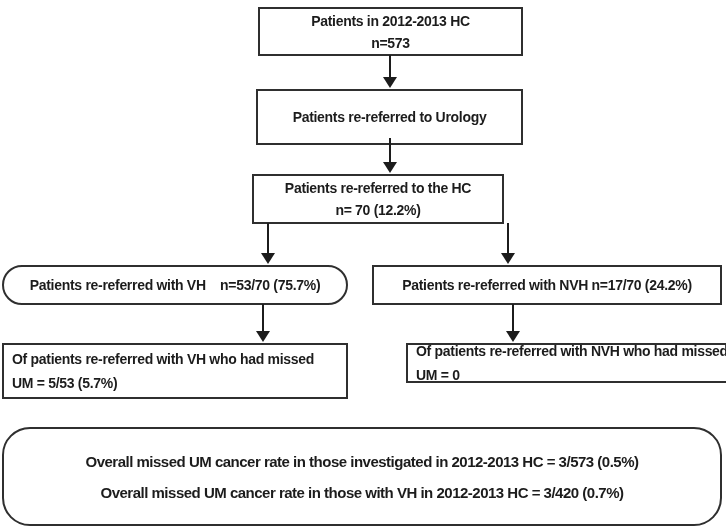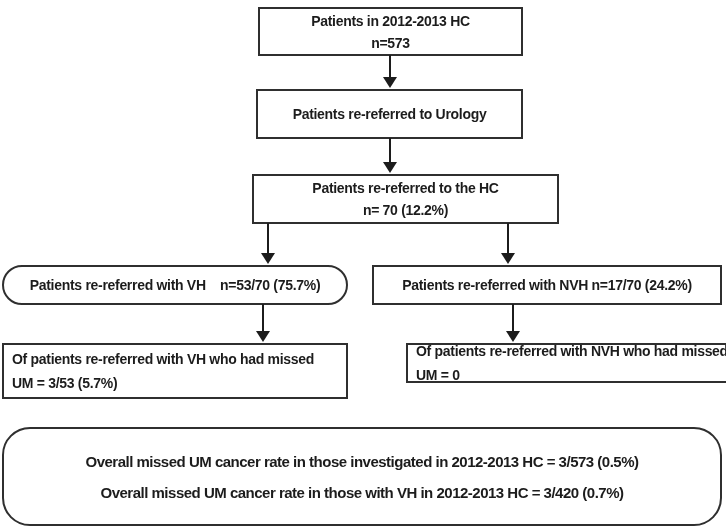--- a/index.html
+++ b/index.html
@@ -61,22 +61,22 @@
   }
   .arrow .head {
     width: 0;
     height: 0;
     border-left: 7px solid transparent;
     border-right: 7px solid transparent;
     border-top: 11px solid #1c1c1c;
   }
   
   #box-top      { left: 258px; top: 7px;   width: 265px; height: 49px; }
-  #box-urology  { left: 256px; top: 89px;  width: 267px; height: 50px; }
-  #box-hc       { left: 252px; top: 174px; width: 307px; height: 50px; }
+  #box-urology  { left: 256px; top: 89px;  width: 267px; height: 56px; }
+  #box-hc       { left: 252px; top: 174px; width: 252px; height: 50px; }
   #box-vh       { left: 2px;   top: 265px; width: 346px; height: 40px; border-radius: 20px; }
   #box-nvh      { left: 372px; top: 265px; width: 350px; height: 40px; }
   #box-vh-miss  { left: 2px;   top: 343px; width: 346px; height: 56px; }
   #box-nvh-miss { left: 370px; top: 343px; width: 352px; height: 40px; margin-left: 36px; }
   #box-summary  { left: 2px;   top: 427px; width: 720px; height: 99px; }
   
   #arrow-top-urology { left: 383px; top: 55px;  height: 33px; }
   #arrow-urology-hc  { left: 383px; top: 138px; height: 35px; }
   #arrow-hc-vh       { left: 261px; top: 223px; height: 41px; }
   #arrow-hc-nvh      { left: 501px; top: 223px; height: 41px; }
@@ -135,21 +135,21 @@
     <div class="head"></div>
   </div>
 
   <div id="arrow-nvh-miss" class="arrow">
     <div class="shaft"></div>
     <div class="head"></div>
   </div>
 
   <div id="box-vh-miss" class="box left">
     <div class="line">Of patients re-referred with VH who had missed</div>
-    <div class="line">UM = 3/53 (5.7%)</div>
+    <div class="line">UM = 5/53 (5.7%)</div>
   </div>
 
   <div id="box-nvh-miss" class="box left">
     <div class="line">Of patients re-referred with NVH who had missed</div>
     <div class="line">UM = 0</div>
   </div>
 
   <div id="box-summary" class="box center summary">
     <div class="line">Overall missed UM cancer rate in those investigated in 2012-2013 HC = 3/573 (0.5%)</div>
     <div class="line">Overall missed UM cancer rate in those with VH in 2012-2013 HC = 3/420 (0.7%)</div>

